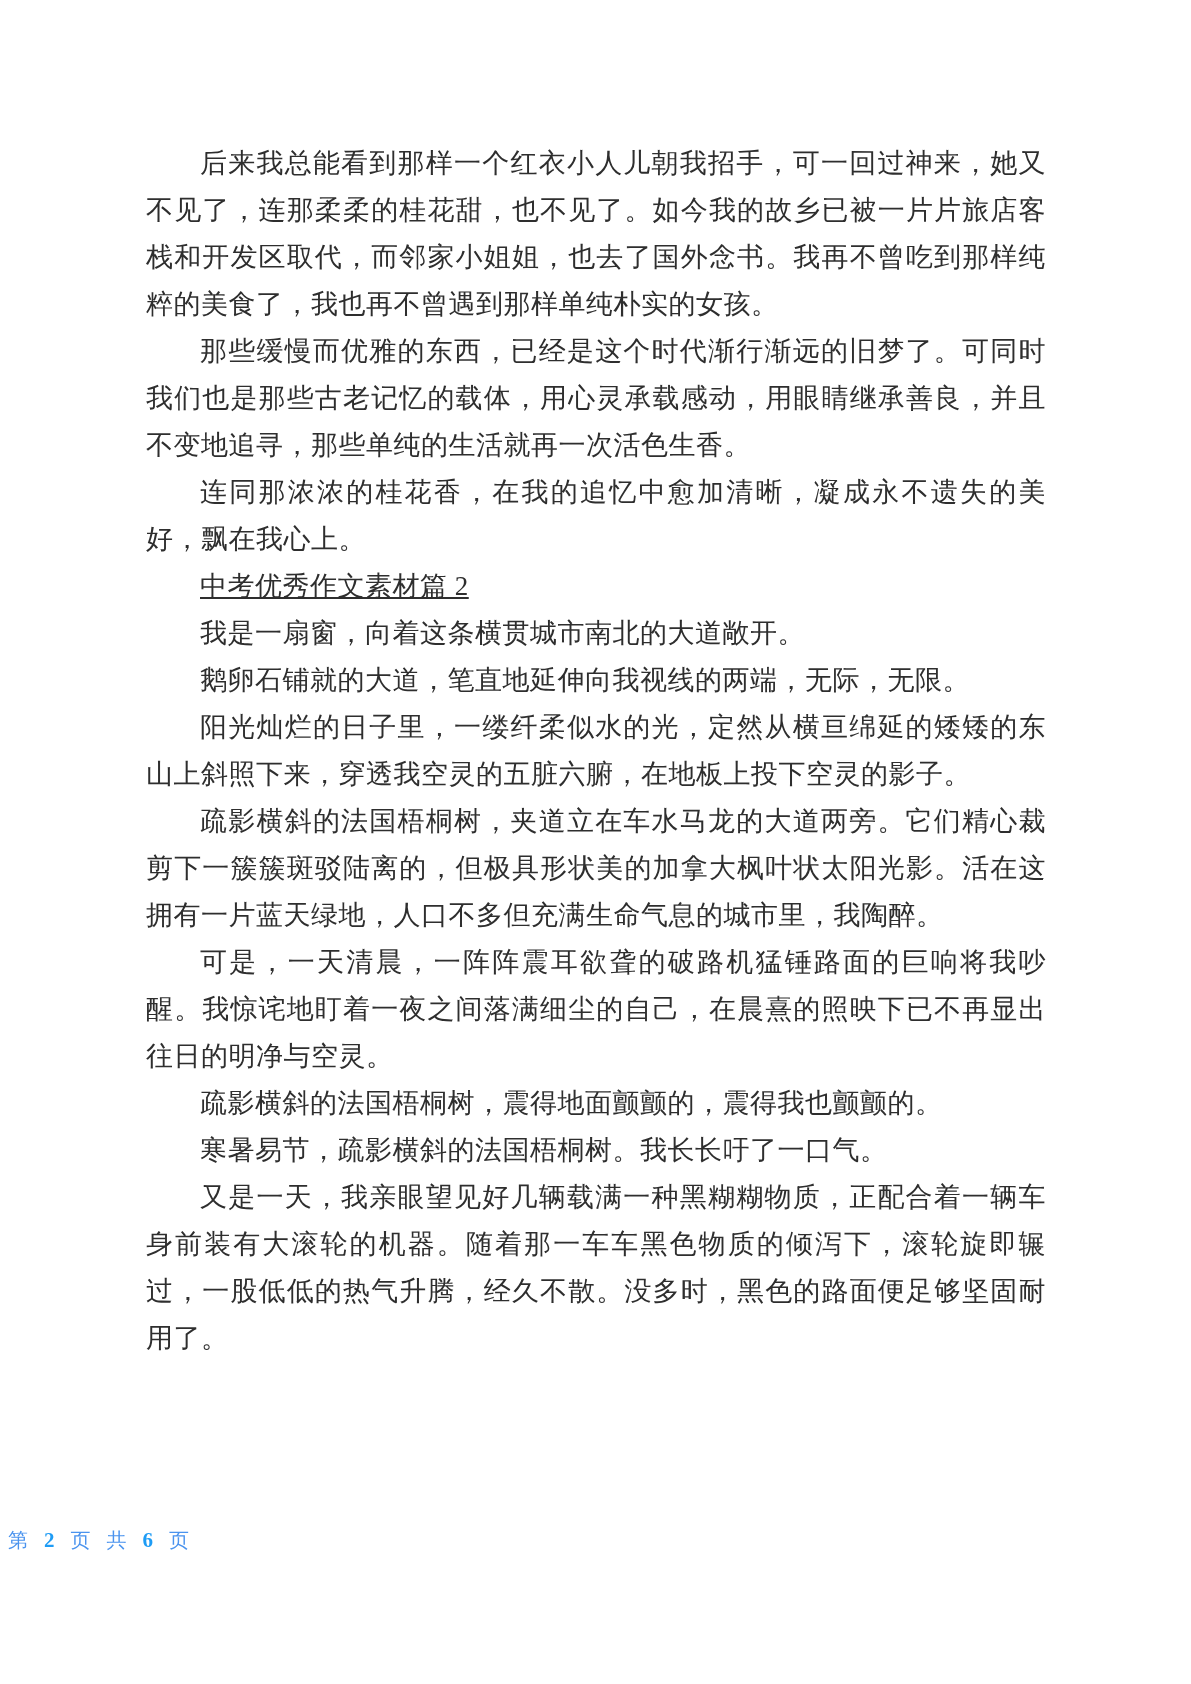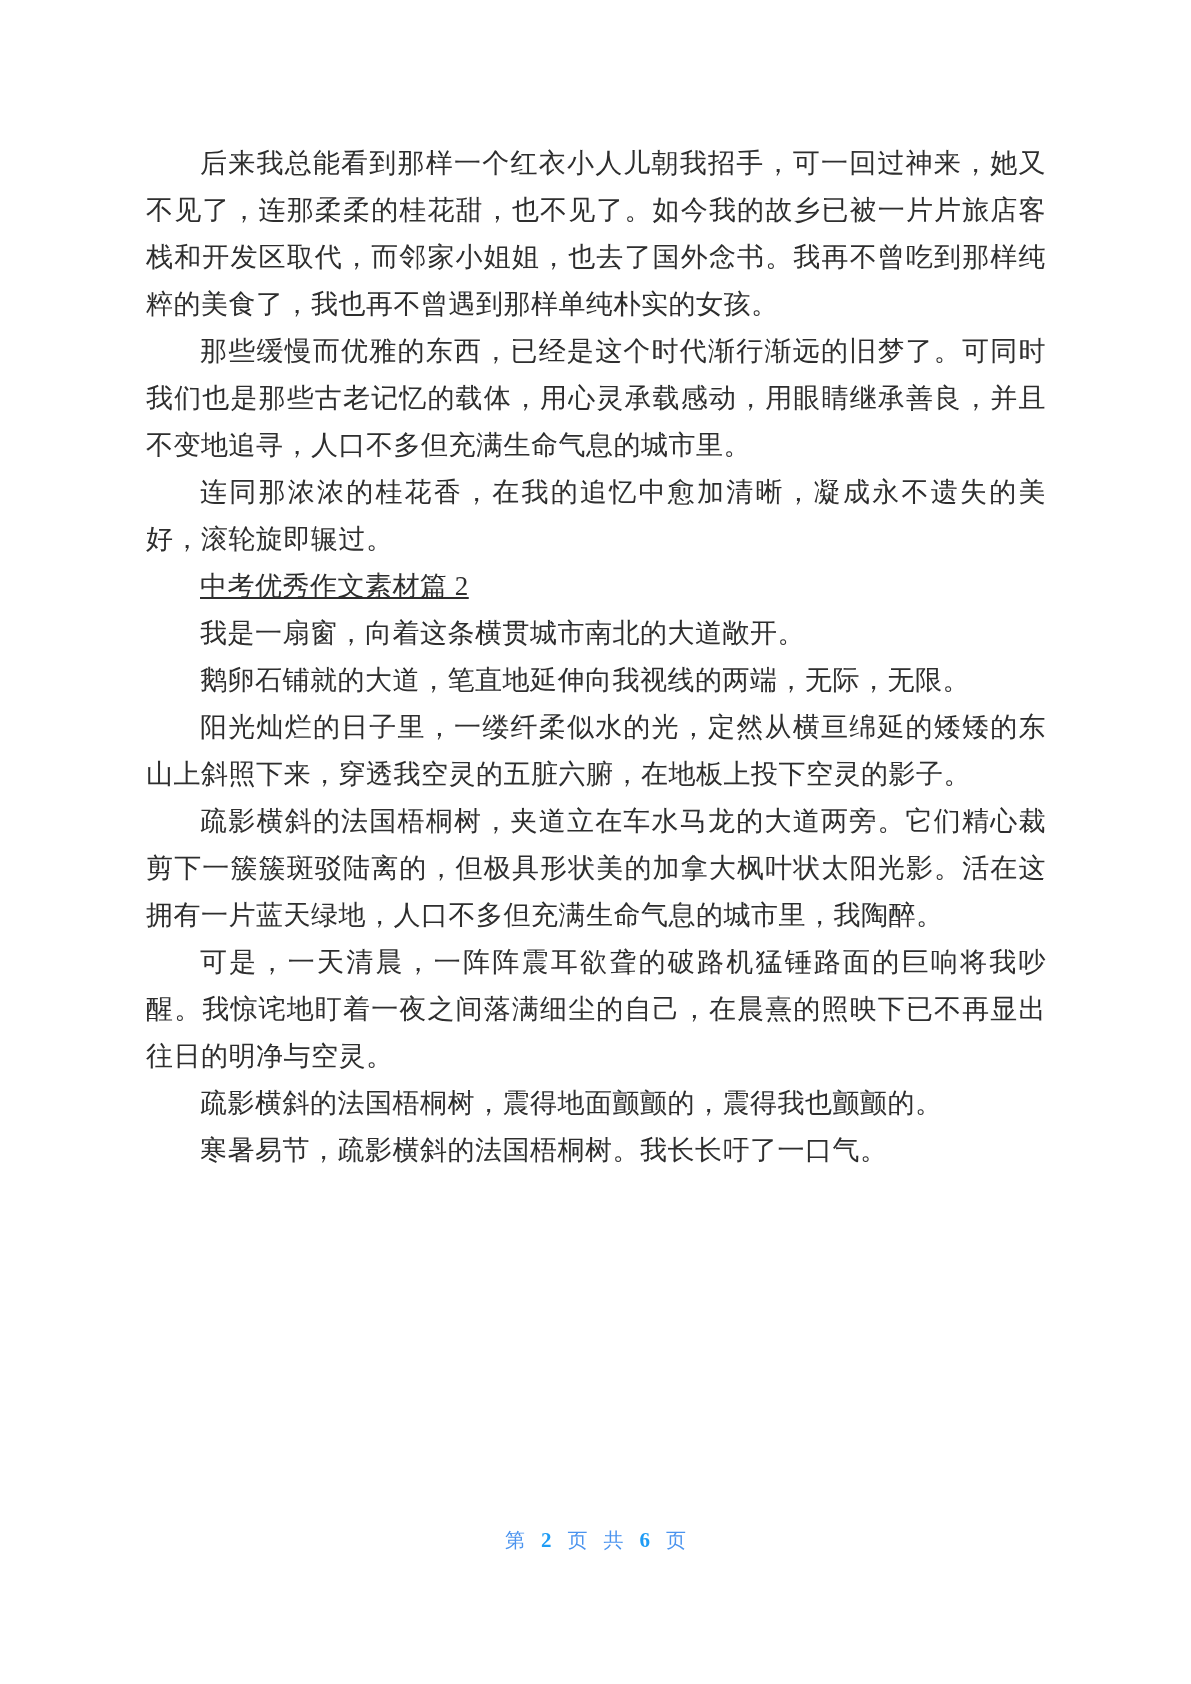--- a/index.html
+++ b/index.html
@@ -35,42 +35,43 @@
   }
   .para.heading {
     font-weight: 400;
     text-decoration: underline;
   }
   .page-footer {
     position: absolute;
     left: 0;
     right: 0;
     top: 1527px;
-    text-align: center;
+    text-align: left;
     font-size: 20px;
     line-height: 26px;
     font-family: "Liberation Serif", "DejaVu Serif", serif;
     user-select: none;
   }
   .page-footer .seg {
     display: inline-block;
     margin: 0 8px;
   }
 </style>
 </head>
 <body>
 
 <div class="page">
   <div class="doc-body">
       <p class="para">后来我总能看到那样一个红衣小人儿朝我招手，可一回过神来，她又不见了，连那柔柔的桂花甜，也不见了。如今我的故乡已被一片片旅店客栈和开发区取代，而邻家小姐姐，也去了国外念书。我再不曾吃到那样纯粹的美食了，我也再不曾遇到那样单纯朴实的女孩。</p>
-      <p class="para">那些缓慢而优雅的东西，已经是这个时代渐行渐远的旧梦了。可同时我们也是那些古老记忆的载体，用心灵承载感动，用眼睛继承善良，并且不变地追寻，人口不多但充满生命气息的城市里。</p>
-      <p class="para">连同那浓浓的桂花香，在我的追忆中愈加清晰，凝成永不遗失的美好，滚轮旋即辗过。</p>
+      <p class="para">那些缓慢而优雅的东西，已经是这个时代渐行渐远的旧梦了。可同时我们也是那些古老记忆的载体，用心灵承载感动，用眼睛继承善良，并且不变地追寻，那些单纯的生活就再一次活色生香。</p>
+      <p class="para">连同那浓浓的桂花香，在我的追忆中愈加清晰，凝成永不遗失的美好，飘在我心上。</p>
       <p class="para heading">中考优秀作文素材篇 2</p>
       <p class="para">我是一扇窗，向着这条横贯城市南北的大道敞开。</p>
       <p class="para">鹅卵石铺就的大道，笔直地延伸向我视线的两端，无际，无限。</p>
       <p class="para">阳光灿烂的日子里，一缕纤柔似水的光，定然从横亘绵延的矮矮的东山上斜照下来，穿透我空灵的五脏六腑，在地板上投下空灵的影子。</p>
       <p class="para">疏影横斜的法国梧桐树，夹道立在车水马龙的大道两旁。它们精心裁剪下一簇簇斑驳陆离的，但极具形状美的加拿大枫叶状太阳光影。活在这拥有一片蓝天绿地，人口不多但充满生命气息的城市里，我陶醉。</p>
       <p class="para">可是，一天清晨，一阵阵震耳欲聋的破路机猛锤路面的巨响将我吵醒。我惊诧地盯着一夜之间落满细尘的自己，在晨熹的照映下已不再显出往日的明净与空灵。</p>
       <p class="para">疏影横斜的法国梧桐树，震得地面颤颤的，震得我也颤颤的。</p>
       <p class="para">寒暑易节，疏影横斜的法国梧桐树。我长长吁了一口气。</p>
+      <p class="para">又是一天，我亲眼望见好几辆载满一种黑糊糊物质，正配合着一辆车身前装有大滚轮的机器。随着那一车车黑色物质的倾泻下，滚轮旋即辗过，一股低低的热气升腾，经久不散。没多时，黑色的路面便足够坚固耐用了。</p>
     </div>
   <div class="page-footer"><span class="seg label" style="color: rgb(74, 147, 238);">第</span><span class="seg number" style="color: rgb(30, 156, 245); font-weight: bold; font-size: 21px;">2</span><span class="seg label" style="color: rgb(74, 147, 238);">页</span><span class="seg label" style="color: rgb(74, 147, 238);">共</span><span class="seg number" style="color: rgb(30, 156, 245); font-weight: bold; font-size: 21px;">6</span><span class="seg label" style="color: rgb(74, 147, 238);">页</span></div>
 </div>
 
 </body></html>

